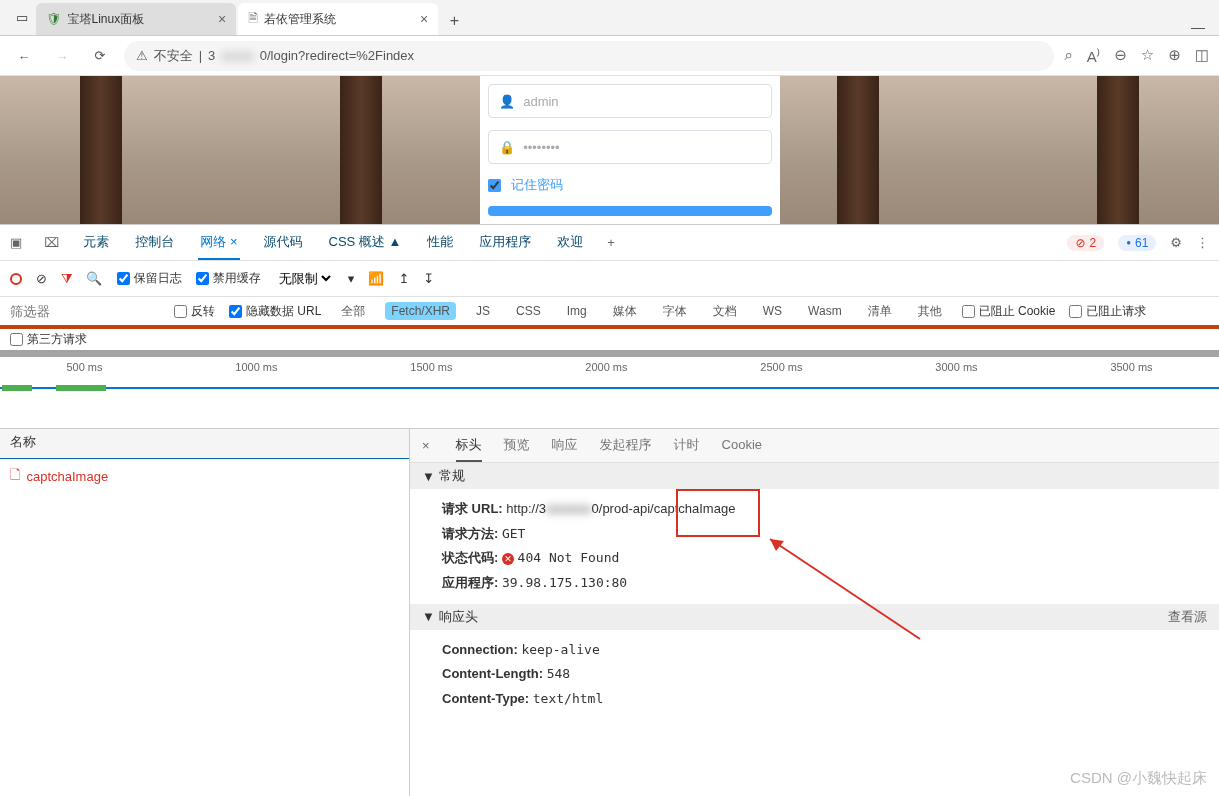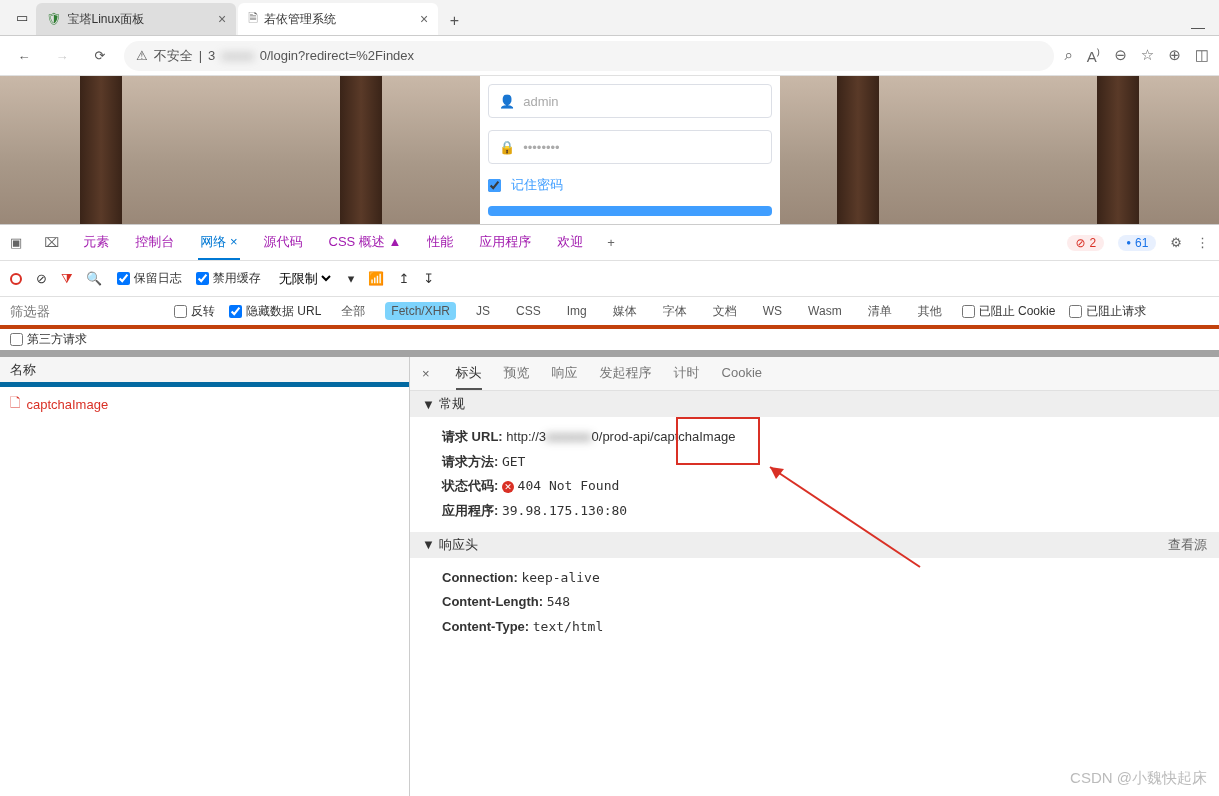--- a/index.html
+++ b/index.html
@@ -27,21 +27,21 @@
 .login-card { position:absolute; left:480px; top:0; width:300px; background:#fff; padding:8px; }
 .login-input { width:100%; height:34px; border:1px solid #dcdfe6; border-radius:4px; display:flex; align-items:center; padding:0 10px; margin-bottom:12px; color:#aaa; font-size:13px; gap:8px; }
 .remember { display:flex; align-items:center; gap:10px; font-size:13px; color:#409eff; }
 .remember input { accent-color:#409eff; }
 .login-btn { width:100%; height:10px; background:#409eff; border-radius:4px; margin-top:12px; }
 
 
 .devtools { display:flex; flex-direction:column; height: calc(796px - 36px - 40px - 148px); border-top:1px solid #ccc; }
 .dt-tabs { height:36px; display:flex; align-items:center; padding:0 10px; gap:22px; border-bottom:1px solid #e0e0e0; font-size:13px; }
 .dt-tabs .icon-btn { color:#666; cursor:pointer; }
-.dt-tab { color:#a21caf; cursor:pointer; padding:0 2px; height:100%; display:flex; align-items:center; border-bottom:2px solid transparent; }
+.dt-tab { color:#0c4a6e; cursor:pointer; padding:0 2px; height:100%; display:flex; align-items:center; border-bottom:2px solid transparent; }
 .dt-tab.active { color:#0078d4; border-bottom-color:#0078d4; }
 .badge { display:inline-flex; align-items:center; gap:4px; padding:1px 8px; border-radius:10px; font-size:12px; }
 .badge.err { background:#fdecec; color:#d93025; } .badge.err::before{content:"⊘";}
 .badge.info { background:#e8f0fe; color:#1a73e8; } .badge.info::before{content:"●"; font-size:8px;}
 .dt-right { margin-left:auto; display:flex; align-items:center; gap:14px; }
 
 .dt-toolbar { height:36px; display:flex; align-items:center; padding:0 10px; gap:14px; border-bottom:1px solid #e0e0e0; font-size:13px; }
 .rec { width:12px; height:12px; border:2px solid #d93025; border-radius:50%; }
 .throttle { border:none; background:none; font-size:13px; }
 
@@ -54,21 +54,21 @@
 .dt-third { height:28px; display:flex; align-items:center; padding:0 10px; gap:6px; border-bottom:7px solid #a3a3a3; font-size:13px; }
 
 .timeline { height:72px; border-bottom:1px solid #ccc; position:relative; }
 .tl-ticks { display:flex; justify-content:space-around; font-size:11px; color:#666; padding-top:4px; }
 .tl-line { position:absolute; left:0; right:0; top:30px; height:2px; background:#0078d4; }
 .tl-seg { position:absolute; top:28px; height:6px; background:#2e7d32; }
 
 
 .net-split { display:flex; flex:1; min-height:0; }
 .net-list { width:410px; border-right:1px solid #ccc; display:flex; flex-direction:column; }
-.net-list-header { height:30px; border-bottom:5px solid #0369a1; padding:4px 10px; font-size:13px; color:#333; background:#f5f5f5; }
+.net-list-header { height:30px; border-bottom:1px solid #0369a1; padding:4px 10px; font-size:13px; color:#333; background:#f5f5f5; }
 .net-row { padding:6px 10px; color:#d93025; font-size:13px; display:flex; align-items:center; gap:6px; }
 
 .detail { flex:1; overflow:auto; }
 .detail-tabs { height:34px; display:flex; align-items:center; gap:22px; padding:0 12px; border-bottom:1px solid #e0e0e0; background:#f7f7f7; }
 .detail-tabs .d-close { color:#666; cursor:pointer; margin-right:4px; }
 .d-tab { color:#777; cursor:pointer; height:100%; display:flex; align-items:center; border-bottom:2px solid transparent; font-size:13px; }
 .d-tab.active { color:#333; border-bottom-color:#555; }
 
 .section-h { background:#eee; padding:4px 12px; font-size:13px; color:#333; display:flex; align-items:center; gap:4px; }
 .section-body { padding:8px 16px 8px 32px; font-size:13px; line-height:1.9; }
@@ -227,20 +227,34 @@
       </label>
   </div>
 
   <div class="dt-third">
     <label class="cb">
         <input type="checkbox" style="">
         <span>第三方请求</span>
       </label>
   </div>
 
+  <div class="timeline">
+    <div class="tl-ticks">
+      <span>500 ms</span>
+      <span>1000 ms</span>
+      <span>1500 ms</span>
+      <span>2000 ms</span>
+      <span>2500 ms</span>
+      <span>3000 ms</span>
+      <span>3500 ms</span>
+    </div>
+    <div class="tl-line"></div>
+    <div class="tl-seg" style="left:2px;width:30px;background:#4caf50"></div>
+    <div class="tl-seg" style="left:56px;width:50px;background:#4caf50"></div>
+  </div>
 
   <div class="net-split">
     <div class="net-list">
       <div class="net-list-header">名称</div>
       <div class="net-row">
         <span>🗋</span>
         <span>captchaImage</span>
       </div>
     </div>
 

